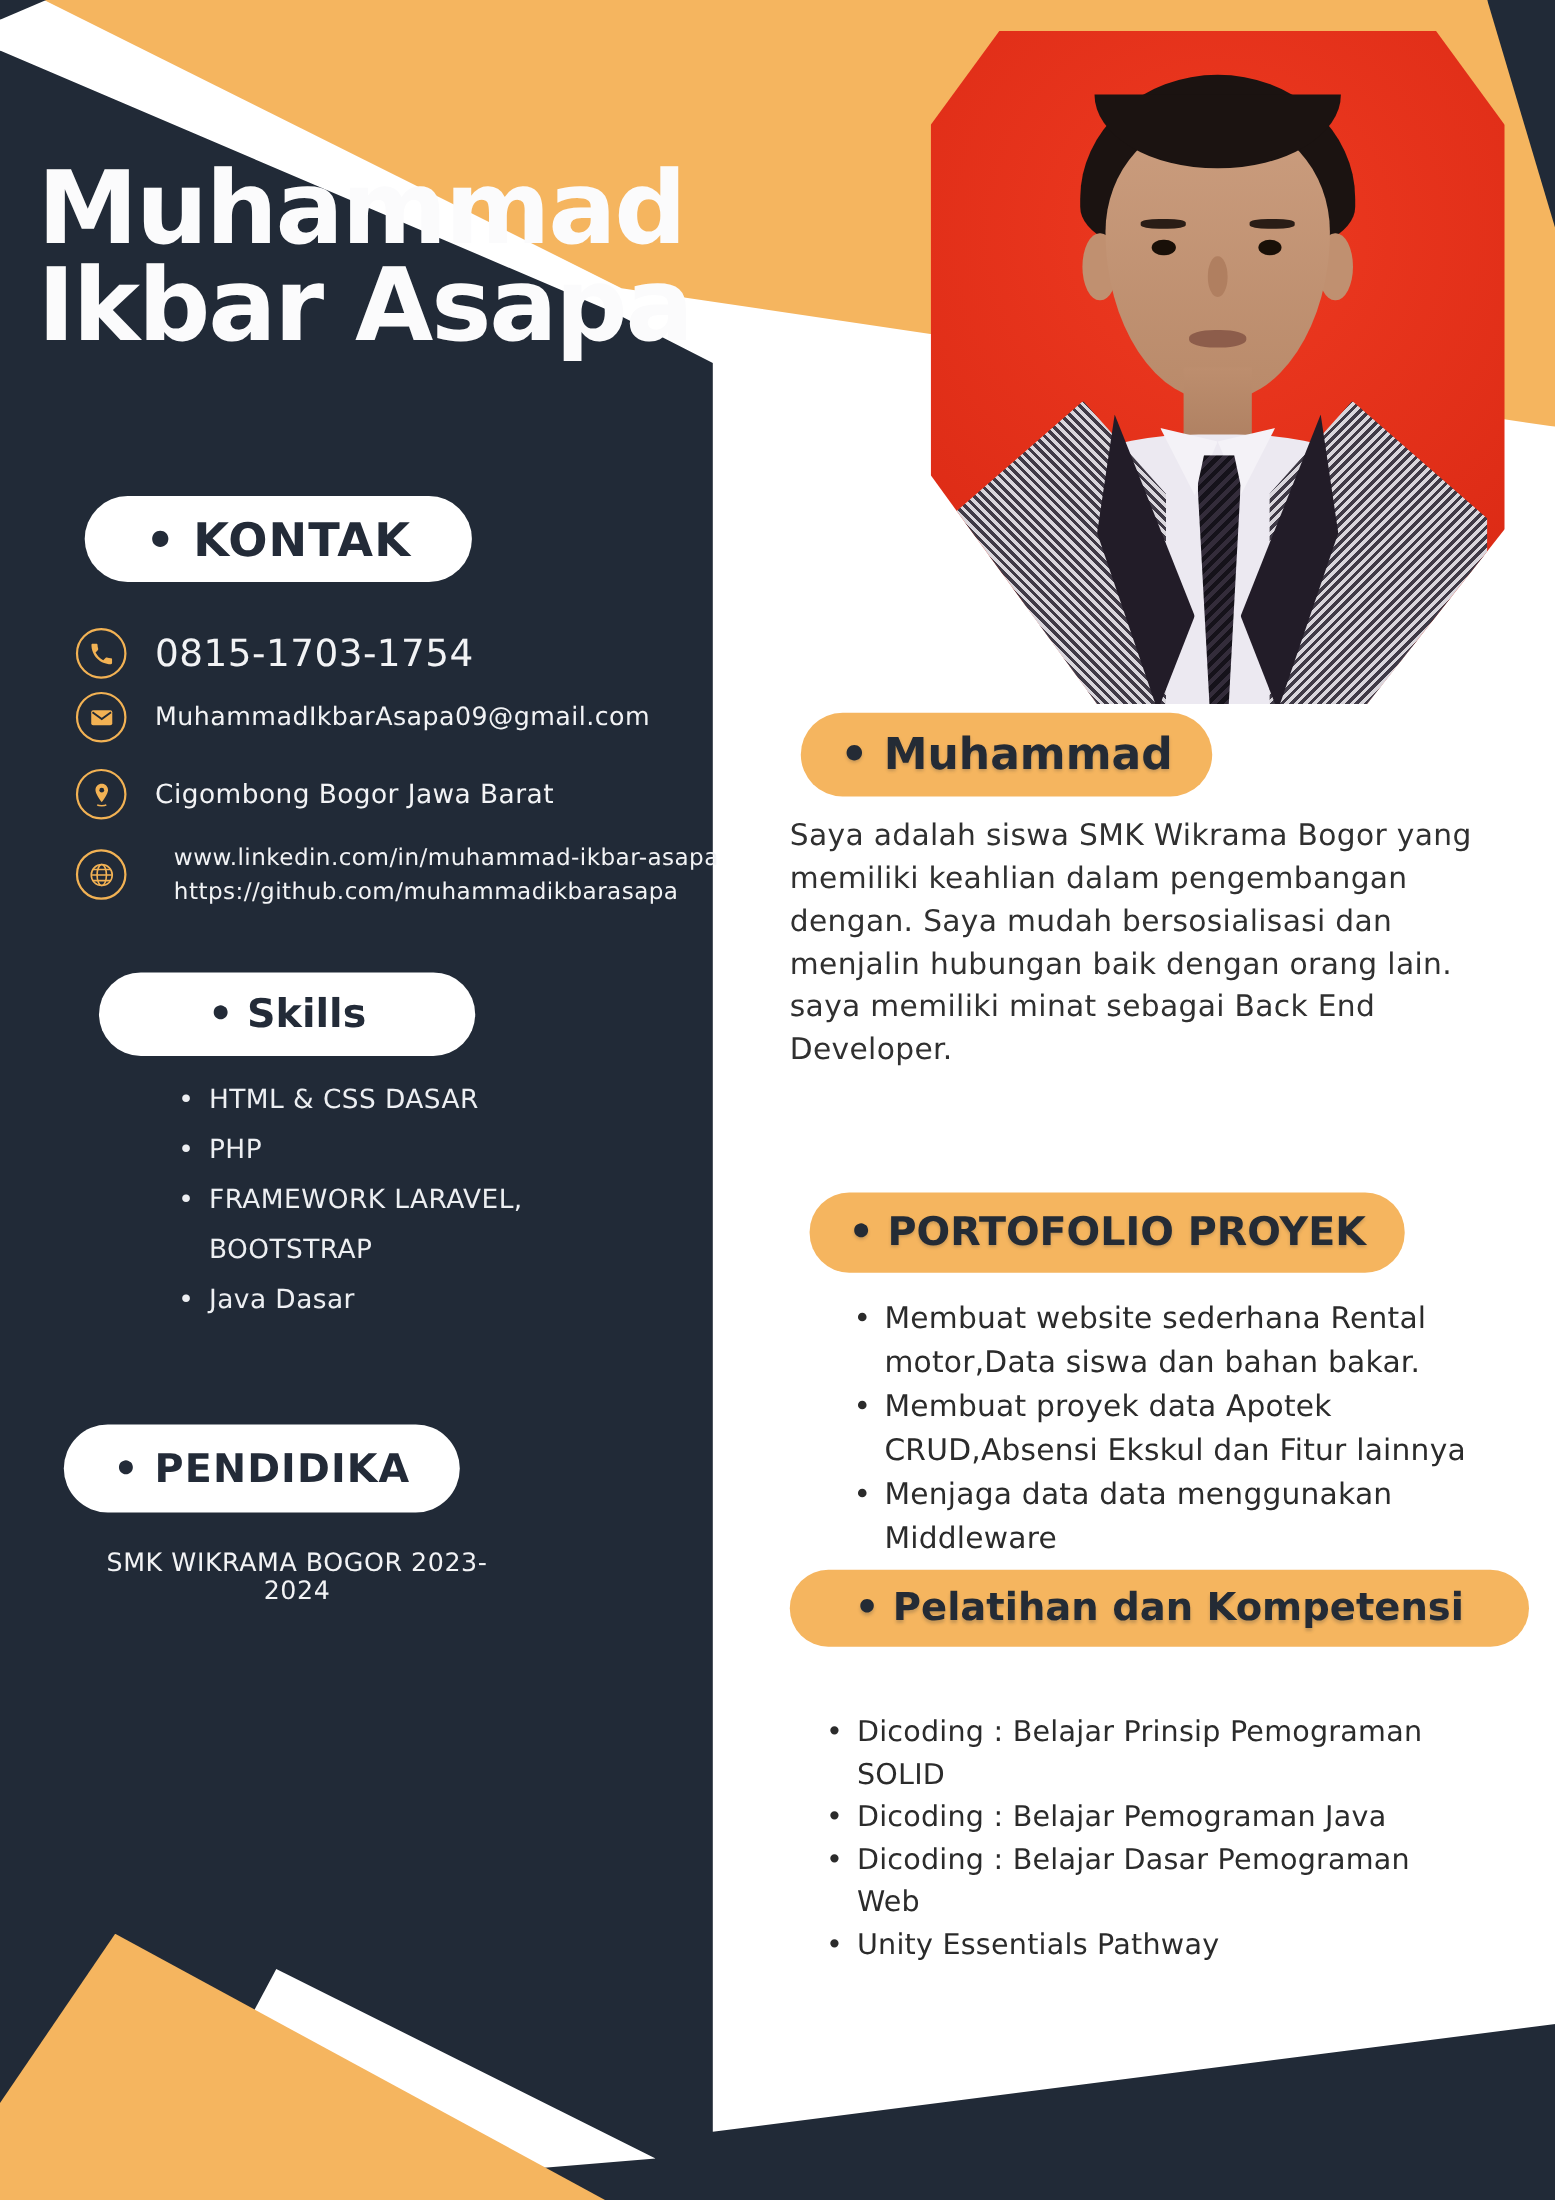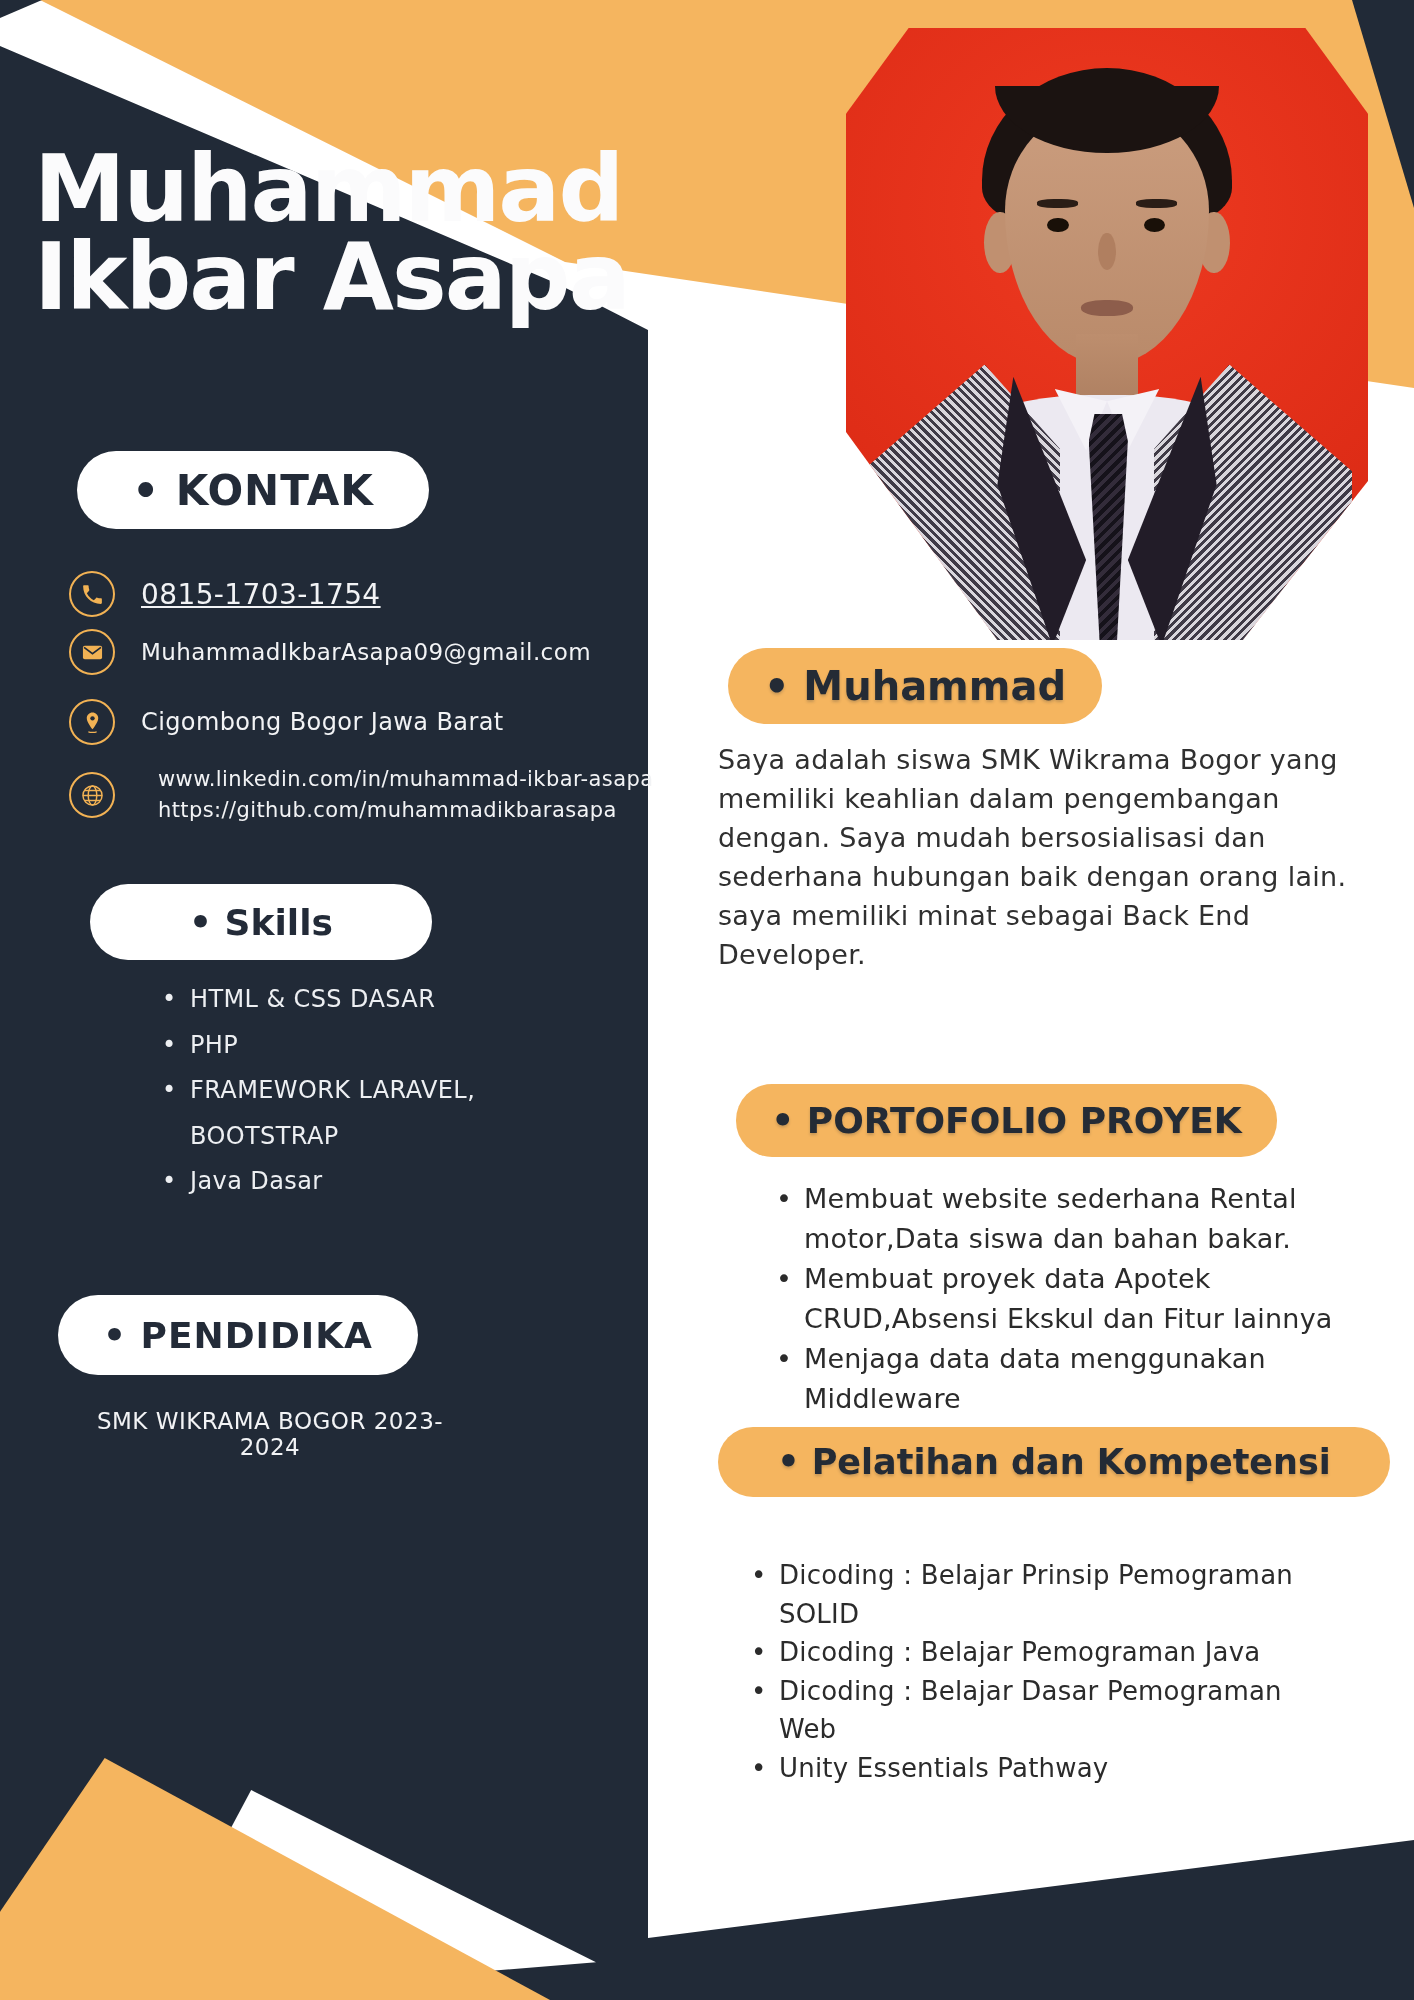--- a/index.html
+++ b/index.html
@@ -58,21 +58,21 @@
   .skills-pill{left:90px;top:884px;width:342px;height:76px;border-radius:38px;font-size:36px;}
   .pendidikan-pill{left:58px;top:1295px;width:360px;height:80px;border-radius:40px;font-size:36px;letter-spacing:1px;}
   .profile-pill{left:728px;top:648px;width:374px;height:76px;border-radius:38px;font-size:40px;}
   .portofolio-pill{left:736px;top:1084px;width:541px;height:73px;border-radius:36px;font-size:36px;}
   .pelatihan-pill{left:718px;top:1427px;width:672px;height:70px;border-radius:35px;font-size:35px;}
   
   .c-row{position:absolute;display:flex;align-items:center;color:#F2F3F5;}
   .c-icon{width:46px;height:46px;border:2.5px solid #F2B254;border-radius:50%;display:flex;align-items:center;justify-content:center;flex:none;}
   .c-text{margin-left:26px;letter-spacing:.4px;}
   .row-phone{left:69px;top:571px;height:46px;}
-  .row-phone .c-text{font-size:28px;text-decoration:underline;}
+  .row-phone .c-text{font-size:34px;}
   .row-email{left:69px;top:629px;height:46px;}
   .row-email .c-text{font-size:23px;}
   .row-location{left:69px;top:699px;height:46px;}
   .row-location .c-text{font-size:24px;}
   .row-web{left:69px;top:772px;height:46px;gap:17px;}
   .row-web .c-text{font-size:21px;line-height:31px;}
   
   .line{position:relative;white-space:nowrap;}
   .line::before{content:"•";position:absolute;left:-28px;top:0;}
   .line.no-dot::before{content:"";}
@@ -193,21 +193,21 @@
   <div class="pendidikan-detail">SMK WIKRAMA BOGOR 2023-2024</div>
 
   <div class="pill pill-orange profile-pill">
     <span>• Muhammad</span>
   </div>
   <div class="profile-text">
 
   <div class="p-line"><span>Saya adalah siswa SMK Wikrama Bogor yang</span></div>
       <div class="p-line"><span>memiliki keahlian dalam pengembangan</span></div>
       <div class="p-line"><span>dengan. Saya mudah bersosialisasi dan</span></div>
-      <div class="p-line"><span>sederhana hubungan baik dengan orang lain.</span></div>
+      <div class="p-line"><span>menjalin hubungan baik dengan orang lain.</span></div>
       <div class="p-line"><span>saya memiliki minat sebagai Back End</span></div>
       <div class="p-line"><span>Developer.</span></div>
     </div>
 
   <div class="pill pill-orange portofolio-pill">
     <span>• PORTOFOLIO PROYEK</span>
   </div>
   <div class="portofolio-list">
 
   <div class="line"><span>Membuat website sederhana Rental</span></div>

